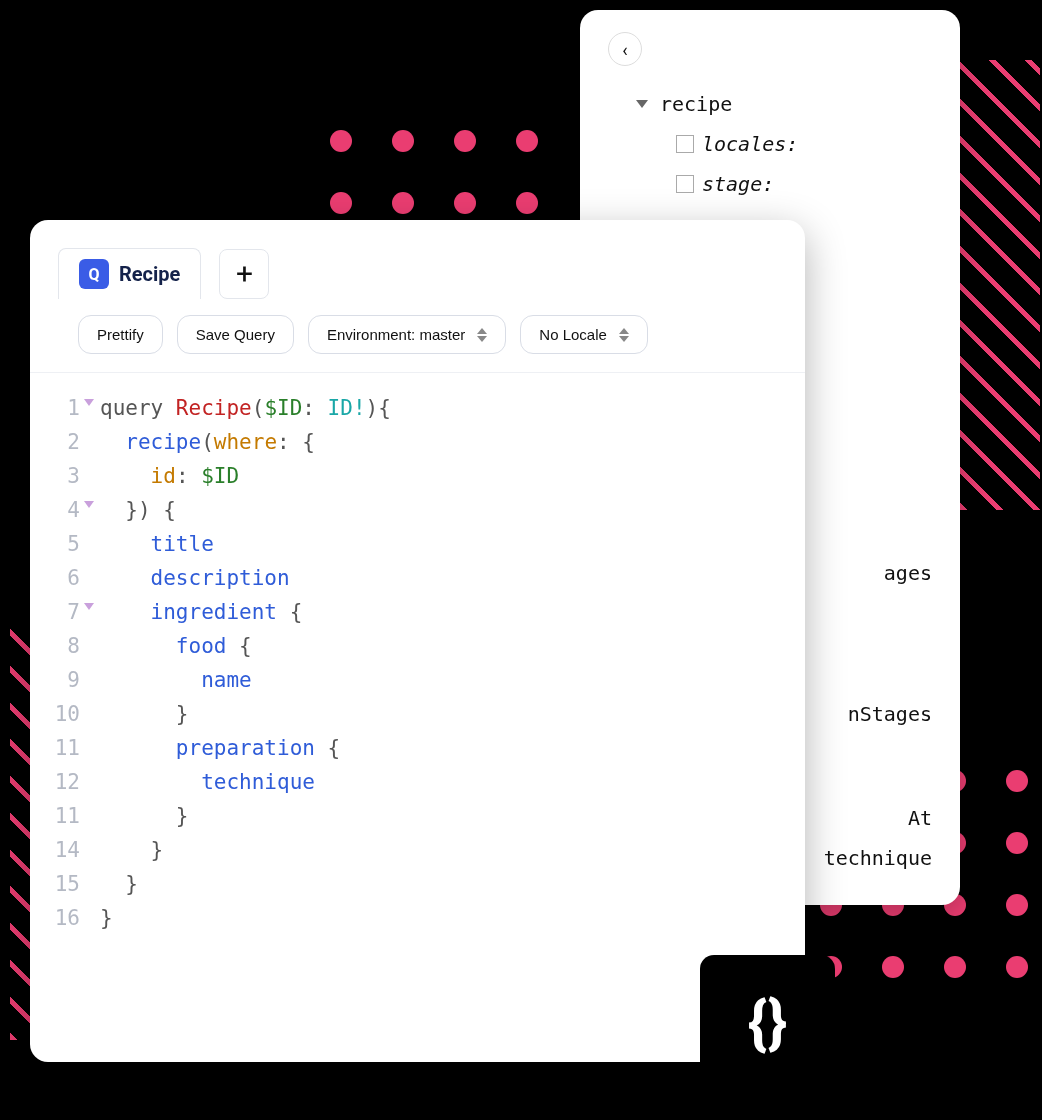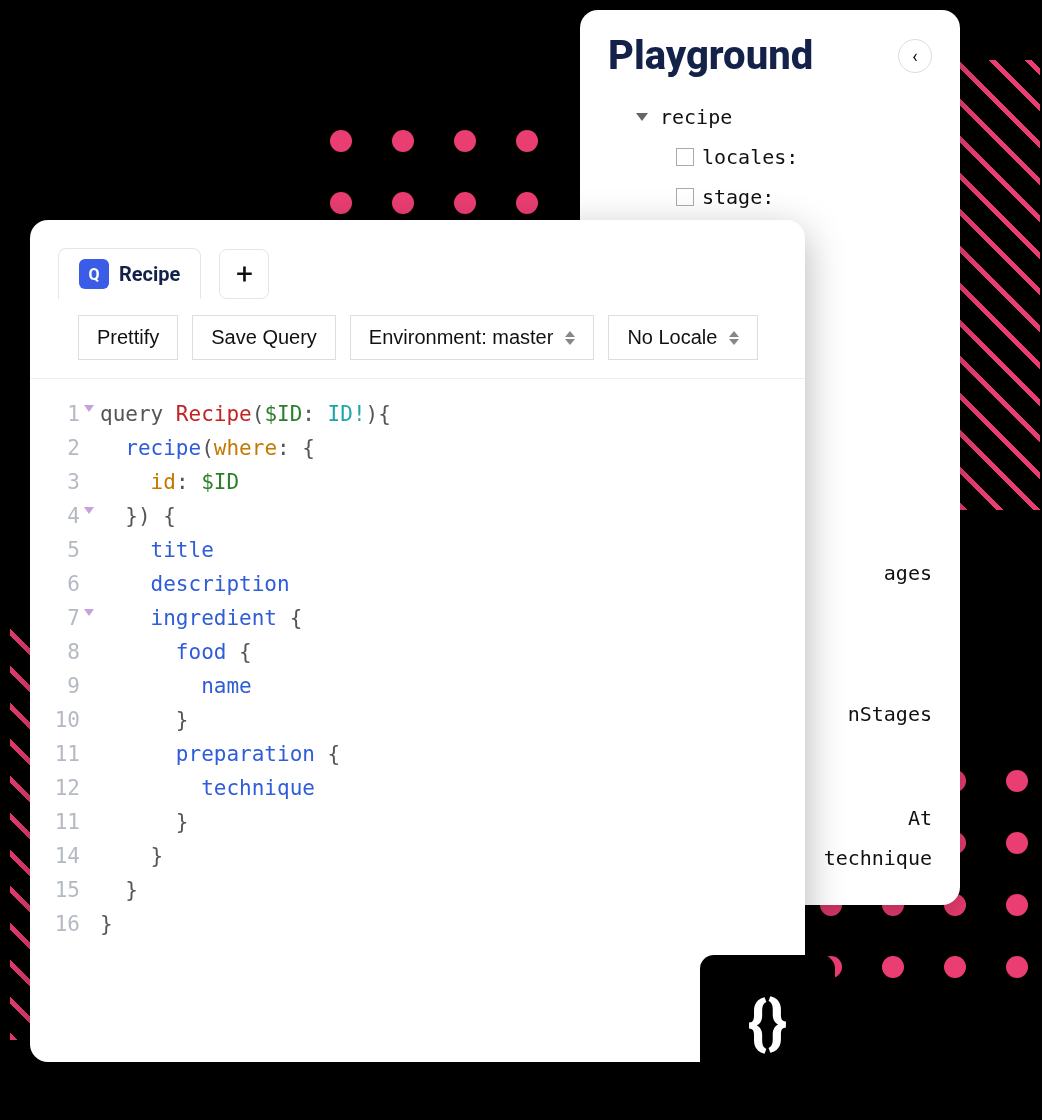--- a/index.html
+++ b/index.html
@@ -95,21 +95,21 @@
     border-left:6px solid transparent;
     border-right:6px solid transparent;
     border-top:8px solid #666;
     margin-right:4px;
   }
   .pg-checkbox {
     width: 18px; height: 18px; border:1px solid #aaa; background:#fff;
     display:inline-block;
   }
   .pg-indent-1 { padding-left: 28px; }
-  .pg-indent-2 { padding-left: 68px; }
+  .pg-indent-2 { padding-left: 68px; font-style: italic; }
   .pg-extra { position:absolute; right:28px; font-family: ui-monospace, Menlo, Consolas, monospace; font-size:20px; color:#111; }
 
   
   .editor {
     position: absolute;
     top: 220px; left: 30px;
     width: 775px; height: 842px;
     background: #fff;
     border-radius: 18px;
     box-shadow: 0 12px 40px rgba(0,0,0,0.3);
@@ -139,22 +139,22 @@
     display:flex;align-items:center;justify-content:center; cursor:pointer;
     font-size: 30px; color:#111;
   }
 
   .toolbar {
     display:flex; gap:14px; padding: 16px 28px 18px 48px;
     border-bottom: 1px solid #eef0f4;
     flex-wrap: wrap;
   }
   .btn {
-    border:1px solid #d9dde6; border-radius:0; background:#fff;
-    padding: 10px 18px; font-size:20px; color:#111; cursor:pointer;
+    border:1px solid #d9dde6; border-radius:13px; background:#fff;
+    padding: 10px 18px; font-size:15px; color:#111; cursor:pointer;
     display:flex;align-items:center;gap:8px;
   }
   .sort-icon {
     display:inline-flex; flex-direction:column; gap:2px; margin-left:4px;
   }
   .sort-icon::before {
     content:""; width:0;height:0;
     border-left:5px solid transparent;border-right:5px solid transparent;
     border-bottom:6px solid #888;
   }
@@ -220,21 +220,20 @@
     <span></span>
     <span></span>
   <span></span>
     <span></span>
     <span></span>
     <span></span>
 </div>
 
 <div class="playground">
   <div class="pg-header">
-    <div class="pg-title">Playground</div>
     <div class="pg-collapse">
       <span>‹</span>
     </div>
   </div>
   <div class="pg-tree">
     <div class="pg-row pg-indent-1">
       <span class="pg-caret"></span>
       <span>recipe</span>
     </div>
     <div class="pg-row pg-indent-2">

